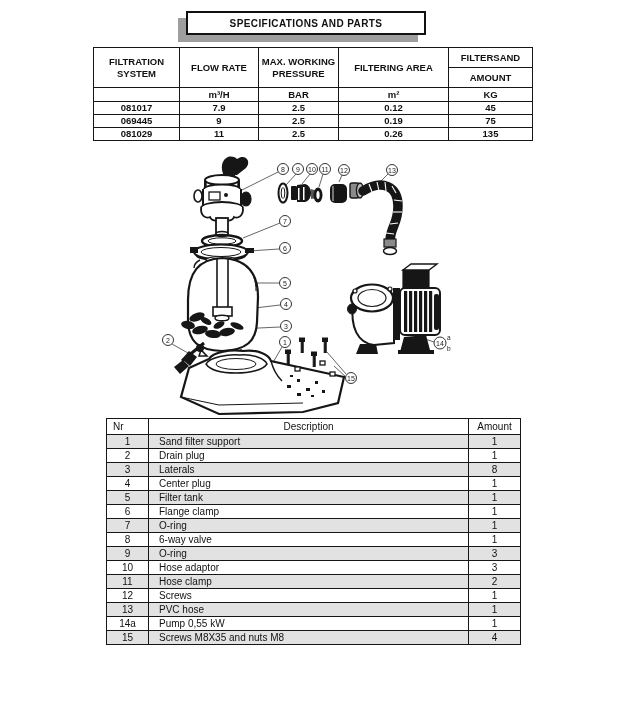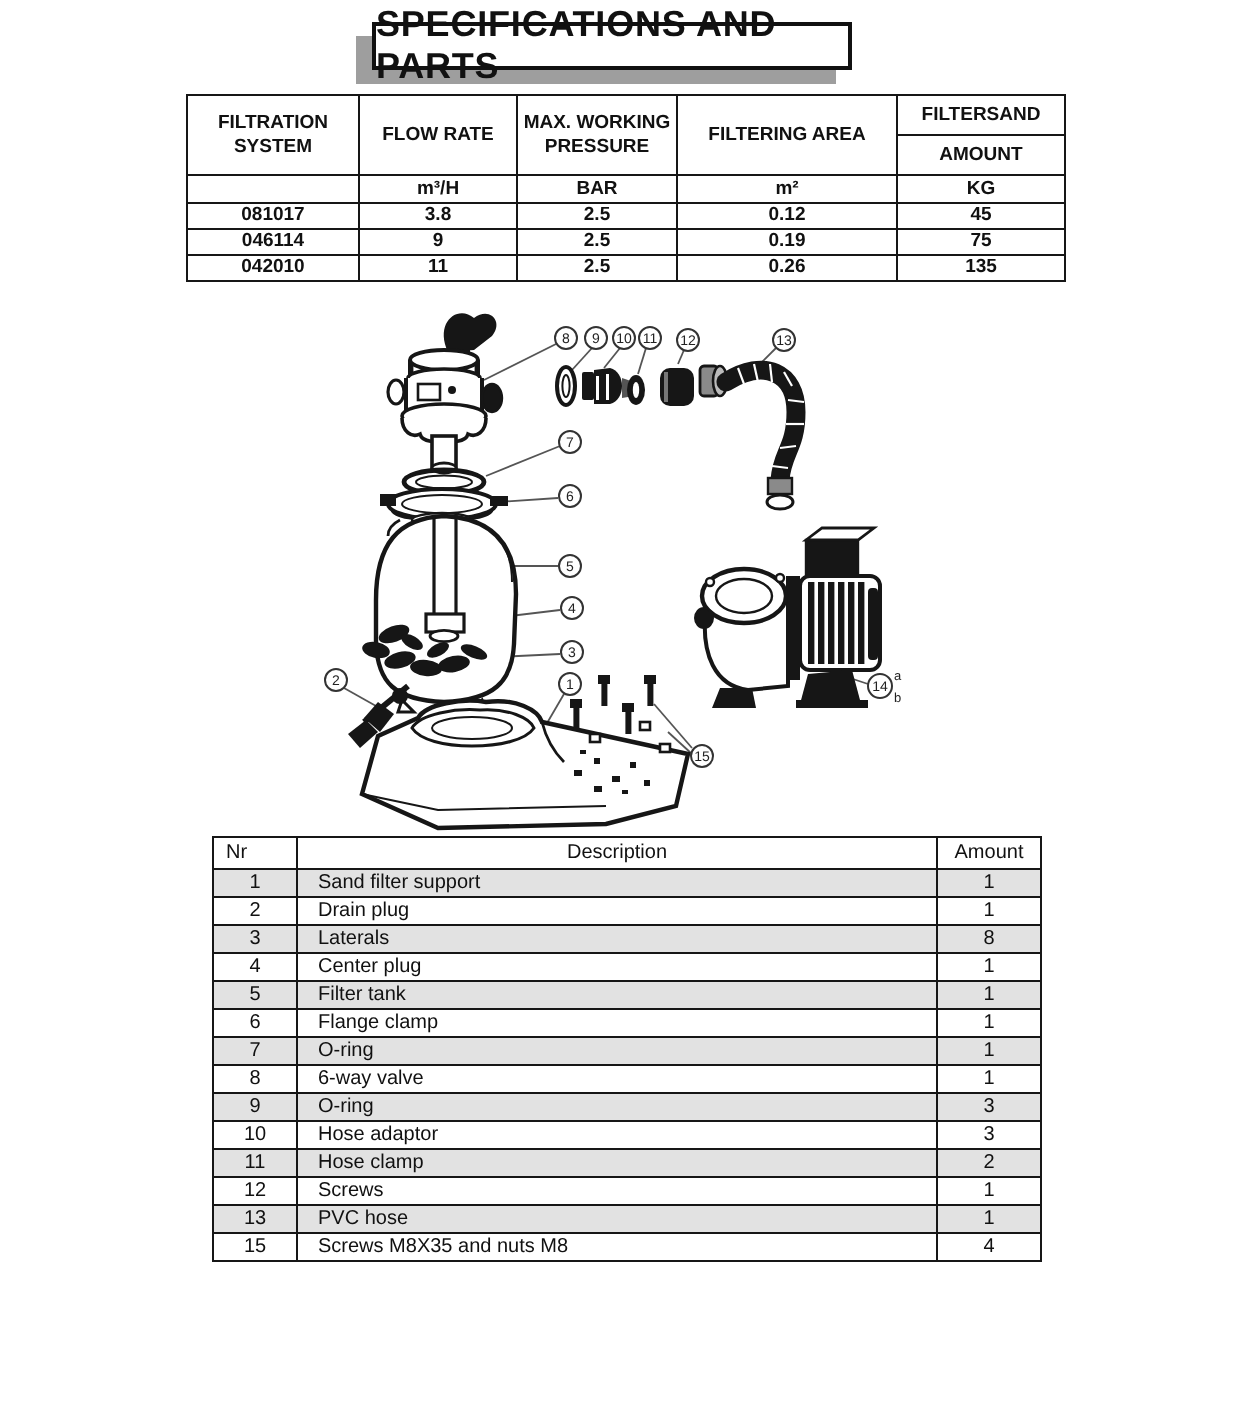--- a/index.html
+++ b/index.html
@@ -8,21 +8,21 @@
     font-family:"Liberation Sans", sans-serif; color:#111;
     overflow:hidden;
   }
 
   
   .title-box {
     position:absolute; left:186px; top:11px; width:236px; height:20px;
     border:2.5px solid #111; background:#fff;
     box-shadow:-8px 7px 0 #9e9e9e;
     display:flex; align-items:center; justify-content:center;
-    font-weight:bold; font-size:18px; letter-spacing:0.4px;
+    font-weight:bold; font-size:10px; letter-spacing:0.4px;
   }
 
   
   table { border-collapse:collapse; table-layout:fixed;padding-left:32px; }
   .spec-table {
     position:absolute; left:93px; top:47px;
   }
   .spec-table td {
     border:1.6px solid #161616; text-align:center; vertical-align:middle;
     font-weight:bold; font-size:9.5px; padding:0; line-height:1.25;
@@ -93,34 +93,34 @@
     </tr>
     <tr class="units">
       <td></td>
       <td>m³/H</td>
       <td>BAR</td>
       <td>m²</td>
       <td>KG</td>
     </tr>
     <tr class="datarow">
       <td>081017</td>
-      <td>3.8</td>
+      <td>7.9</td>
       <td>2.5</td>
       <td>0.12</td>
       <td>45</td>
     </tr>
     <tr class="datarow">
-      <td>046114</td>
+      <td>069445</td>
       <td>9</td>
       <td>2.5</td>
       <td>0.19</td>
       <td>75</td>
     </tr>
     <tr class="datarow">
-      <td>042010</td>
+      <td>081029</td>
       <td>11</td>
       <td>2.5</td>
       <td>0.26</td>
       <td>135</td>
     </tr>
   </tbody>
 </table>
 
 <svg class="diagram-svg" viewBox="0 0 625 705">
 
@@ -443,18 +443,23 @@
       <td class="nr-cell">12</td>
       <td class="desc-cell">Screws</td>
       <td class="amount-cell">1</td>
     </tr>
     <tr>
       <td class="nr-cell">13</td>
       <td class="desc-cell">PVC hose</td>
       <td class="amount-cell">1</td>
     </tr>
     <tr>
+      <td class="nr-cell">14a</td>
+      <td class="desc-cell">Pump 0,55 kW</td>
+      <td class="amount-cell">1</td>
+    </tr>
+    <tr>
       <td class="nr-cell">15</td>
       <td class="desc-cell">Screws M8X35 and nuts M8</td>
       <td class="amount-cell">4</td>
     </tr>
   </tbody>
 </table>
 
 </body></html>

